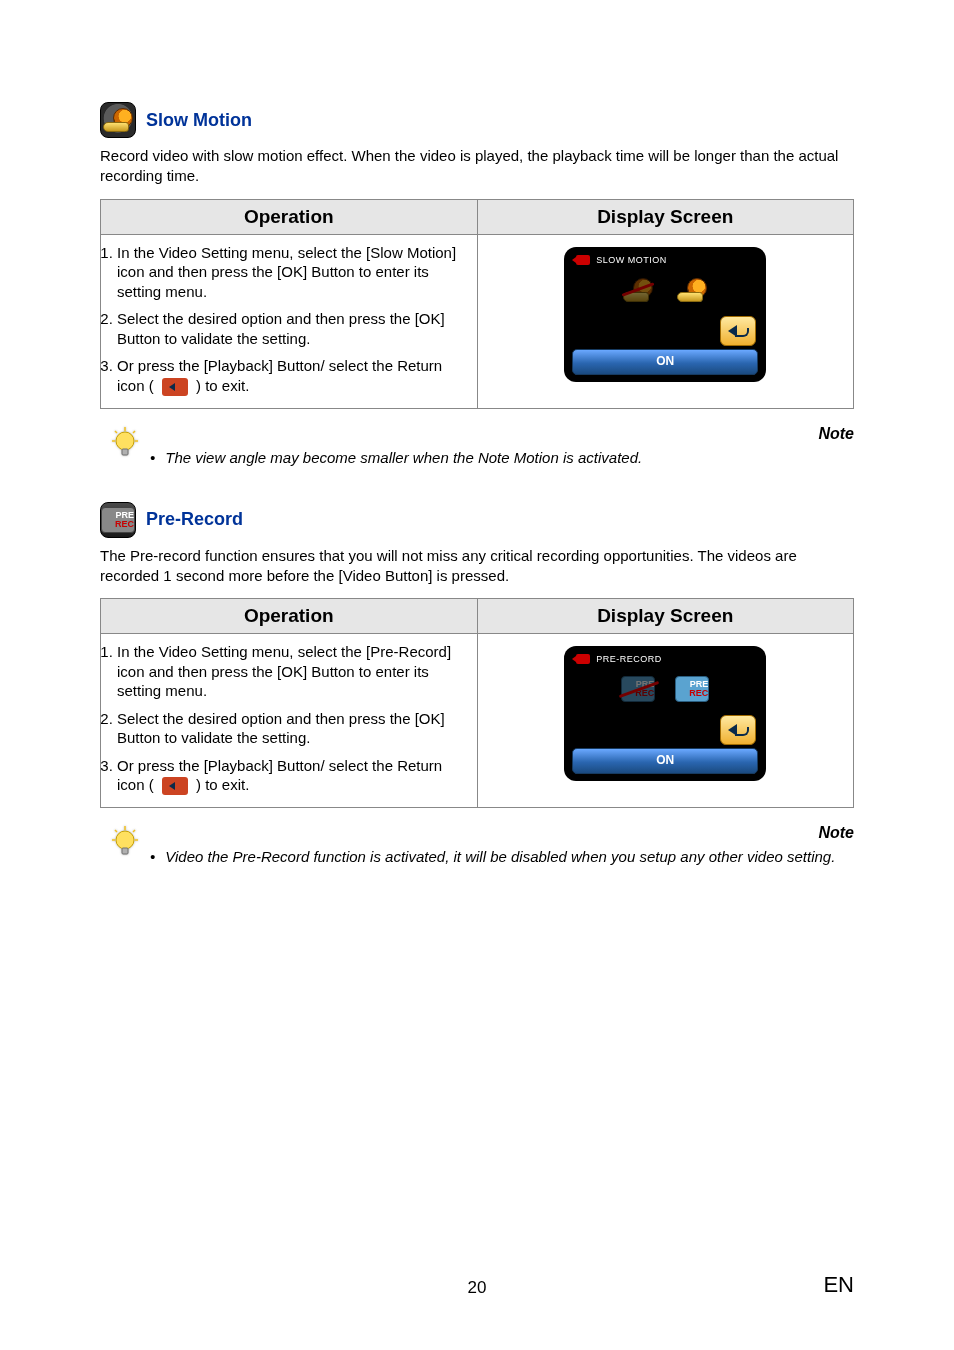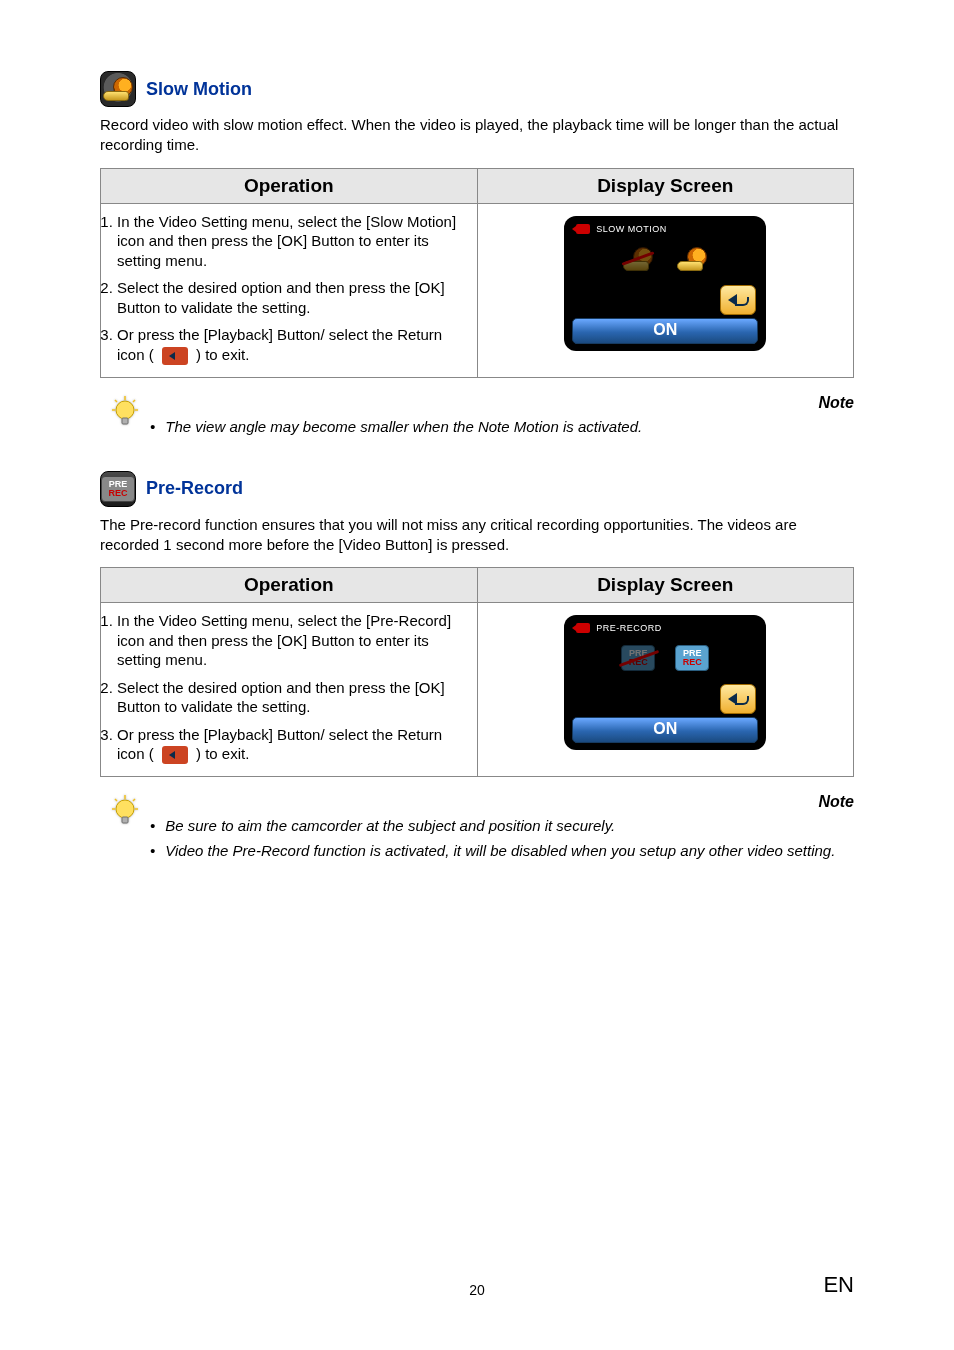--- a/index.html
+++ b/index.html
@@ -1,17 +1,17 @@
 <!DOCTYPE html>
 <html><head>
 <meta charset="utf-8">
 <style>
   * { box-sizing: border-box; margin: 0; padding: 0; }
   html, body { width: 954px; background: #fff; font-family: Arial, Helvetica, sans-serif; color: #000; }
-  .page { padding: 71px 100px 60px 100px; position: relative; min-height: 1350px; }
+  .page { padding: 102px 100px 60px 100px; position: relative; min-height: 1350px; }
   .section-header { display: flex; align-items: center; gap: 10px; margin-bottom: 8px; }
   .section-header .icon-box { width: 36px; height: 36px; display: flex; align-items: center; justify-content: center; }
   .section-header .title { font-size: 18px; font-weight: bold; color: #003399; }
   .intro { font-size: 15px; line-height: 1.35; margin-bottom: 12px; }
   table.feature { width: 100%; border-collapse: collapse; margin-bottom: 16px; }
   table.feature th { background: #e6e6e6; font-size: 19px; font-weight: bold; padding: 6px 8px; border: 1px solid #888; text-align: center; }
   table.feature td { border: 1px solid #888; padding: 8px 8px 4px 8px; vertical-align: top; font-size: 15px; }
   table.feature td.op { width: 50%; }
   table.feature td.ds { width: 50%; text-align: center; }
   ol.steps { list-style: decimal; margin-left: 8px; }
@@ -29,29 +29,29 @@
   .device-screen .topbar { display: flex; align-items: center; gap: 6px; color: #fff; font-size: 9px; letter-spacing: .5px; padding: 2px 6px 4px 6px; }
   .device-screen .topbar .cam-ic { width:14px; height:10px; background:#c00; border-radius:2px; position:relative; }
   .device-screen .topbar .cam-ic::after { content:""; position:absolute; left:-4px; top:2px; width:0; height:0; border-top:3px solid transparent; border-bottom:3px solid transparent; border-right:4px solid #c00; }
   .icon-row { display: flex; justify-content: center; gap: 16px; margin-top: 4px; }
   .icon-row .thumb { width: 38px; height: 34px; border-radius: 6px; display:flex; align-items:center; justify-content:center; position:relative; }
   .thumb.dim { opacity:.45; }
   .snail { width: 30px; height: 24px; position: relative; }
   .snail .shell { width: 20px; height: 20px; background: radial-gradient(circle at 60% 40%, #ffb020 0 40%, #cc6600 42% 70%, #7a3b00 72% 100%); border-radius: 50%; position: absolute; right: 0; top: 0; border: 1px solid #5a2b00; }
   .snail .body { width: 26px; height: 10px; background: linear-gradient(#ffe070,#c89a20); border-radius: 6px 4px 4px 6px; position: absolute; bottom: 0; left: 0; border:1px solid #8a6a10; }
   .snail.crossed::after { content: ""; position: absolute; left: -2px; top: 10px; width: 34px; height: 3px; background: #ff0000; transform: rotate(-20deg); border-radius:2px; }
-  .pre-chip { width: 34px; height: 26px; background: #5aa3d0; border-radius: 4px; display:flex; flex-direction:column; align-items:center; justify-content:center; font-family: Arial; font-weight:bold; line-height:1; color:#fff; font-size:9px; border:1px solid #2a5e80; }
+  .pre-chip { width: 34px; height: 26px; background: #5aa3d0; border-radius: 4px; display:flex; flex-direction:column; align-items:flex-end; justify-content:center; font-family: Arial; font-weight:bold; line-height:1; color:#fff; font-size:9px; border:1px solid #2a5e80; }
   .pre-chip .rec { color:#c80000; }
   .pre-chip.crossed { position:relative; }
   .pre-chip.crossed::after { content:""; position:absolute; left:-4px; top:11px; width:42px; height:3px; background:#ff0000; transform:rotate(-20deg); border-radius:2px; }
   .return-corner { position:absolute; right:10px; bottom:36px; width:36px; height:30px; background:linear-gradient(#ffe9a0,#f0b030); border-radius:6px; border:1px solid #a06a00; }
   .return-corner::before { content:""; position:absolute; left:7px; top:8px; width:0; height:0; border-top:6px solid transparent; border-bottom:6px solid transparent; border-right:9px solid #0a2a4a; }
   .return-corner::after { content:""; position:absolute; left:14px; top:11px; width:12px; height:7px; border:2px solid #0a2a4a; border-left:none; border-top:none; border-radius:0 0 6px 0; }
-  .on-bar { position:absolute; left:8px; right:8px; bottom:7px; height:26px; border-radius:5px; background: linear-gradient(#6aa8ff 0%, #2a66b0 55%, #1a4a80 100%); color:#fff; font-size:16px; font-weight:bold; text-align:center; line-height:22px; border:1px solid #163a60; }
-  .footer { text-align: center; font-size: 14px; position: absolute; bottom: 52px; left: 0; right: 0; }
+  .on-bar { position:absolute; left:8px; right:8px; bottom:7px; height:26px; border-radius:5px; background: linear-gradient(#6aa8ff 0%, #2a66b0 55%, #1a4a80 100%); color:#fff; font-size:12px; font-weight:bold; text-align:center; line-height:22px; border:1px solid #163a60; }
+  .footer { text-align: center; font-size: 17px; position: absolute; bottom: 52px; left: 0; right: 0; }
   .footer-lang { position: absolute; right: 100px; bottom: 52px; font-size: 22px; }
   .slow-motion-ic { width:36px; height:36px; background: radial-gradient(circle at 50% 45%, #5a5a5a 0 55%, #2a2a2a 58% 100%); border-radius:8px; border:1px solid #000; display:flex; align-items:center; justify-content:center; }
   .prerec-ic { width:36px; height:36px; background: linear-gradient(#4a4a4a,#1a1a1a); border-radius:8px; border:1px solid #000; display:flex; align-items:center; justify-content:center; }
   .bulb-svg { filter: drop-shadow(0 0 1px rgba(0,0,0,.3)); }
 </style>
 </head>
 <body>
 
 <div class="page">
 
@@ -210,23 +210,20 @@
             <line x1="25" y1="14" x2="28" y2="14"></line>
             <line x1="5" y1="4" x2="7" y2="6"></line>
             <line x1="25" y1="4" x2="23" y2="6"></line>
           </g>
         </svg>
     </div>
     <div class="note-body">
       <div class="note-title">Note</div>
       <ul>
         <li>
-            <span>Be sure to aim the camcorder at the subject and position it securely.</span>
-          </li>
-        <li>
             <span>Video the Pre-Record function is activated, it will be disabled when you setup any other video setting.</span>
           </li>
       </ul>
     </div>
   </div>
 
   <div class="footer">20</div>
   <div class="footer-lang">EN</div>
 </div>
 

